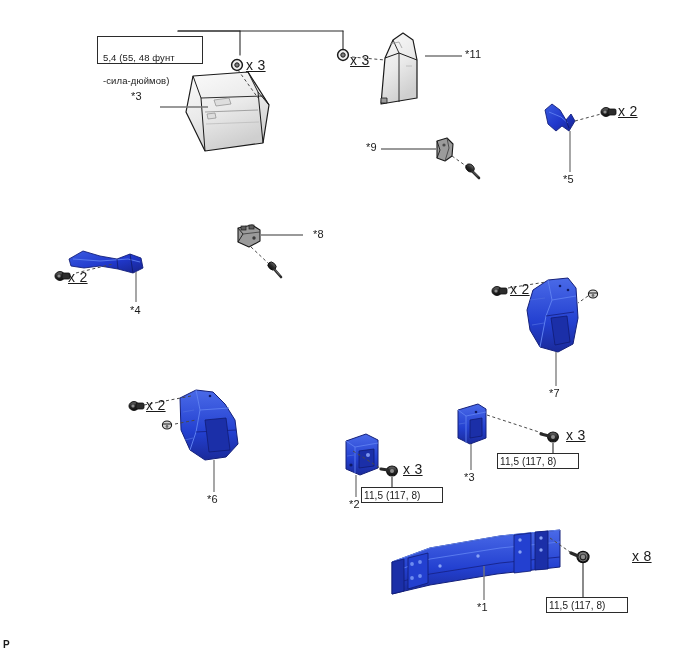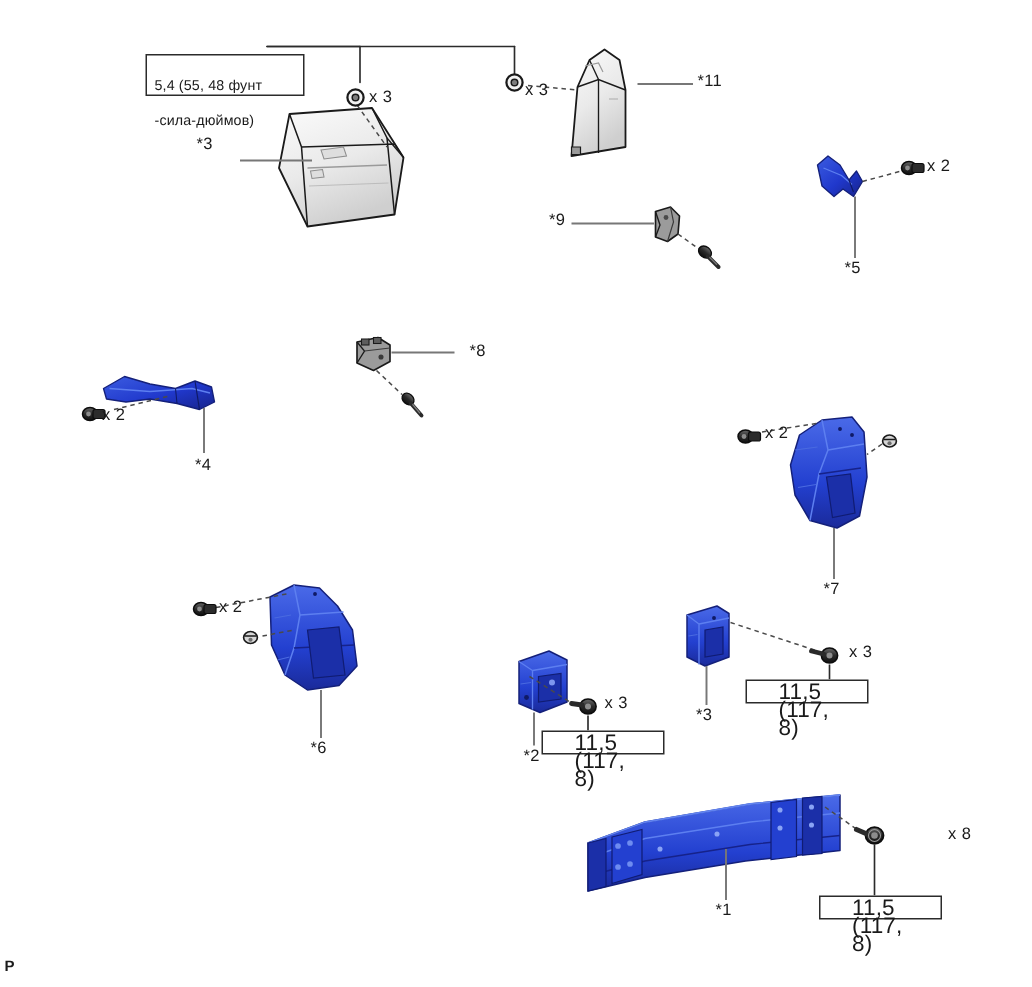--- a/index.html
+++ b/index.html
@@ -12,31 +12,31 @@
   svg.art{position:absolute;left:0;top:0;width:688px;height:658px;overflow:visible;}
 
   
   .spec-box{
     position:absolute;box-sizing:border-box;
     border:1.3px solid #2b2b2b;background:#ffffff;
     font-size:9.5px;line-height:11.5px;color:#1a1a1a;
     padding:3px 5px 3px 5px;white-space:pre-line;
     letter-spacing:.1px;
   }
-  .spec-box.one-line{padding:2px 21px;font-size:15px;line-height:12px;}
+  .spec-box.one-line{padding:2px 2px;font-size:10px;line-height:12px;}
 
   
   .ref{
     position:absolute;font-size:11px;line-height:11px;color:#1a1a1a;
     letter-spacing:.2px;white-space:nowrap;
   }
   
   .qty{
-    position:absolute;font-size:11px;line-height:11px;color:#1a1a1a;
-    letter-spacing:.3px;white-space:nowrap;
+    position:absolute;font-size:14px;line-height:11px;color:#1a1a1a;
+    letter-spacing:.3px;white-space:nowrap;text-decoration:underline;
   }
   
   .page-mark{
     position:absolute;left:3px;top:640px;
     font-size:10px;line-height:10px;color:#1a1a1a;font-weight:bold;
   }
   .hidden-text{position:absolute;width:0;height:0;overflow:hidden;}
 </style>
 </head>
 <body>

